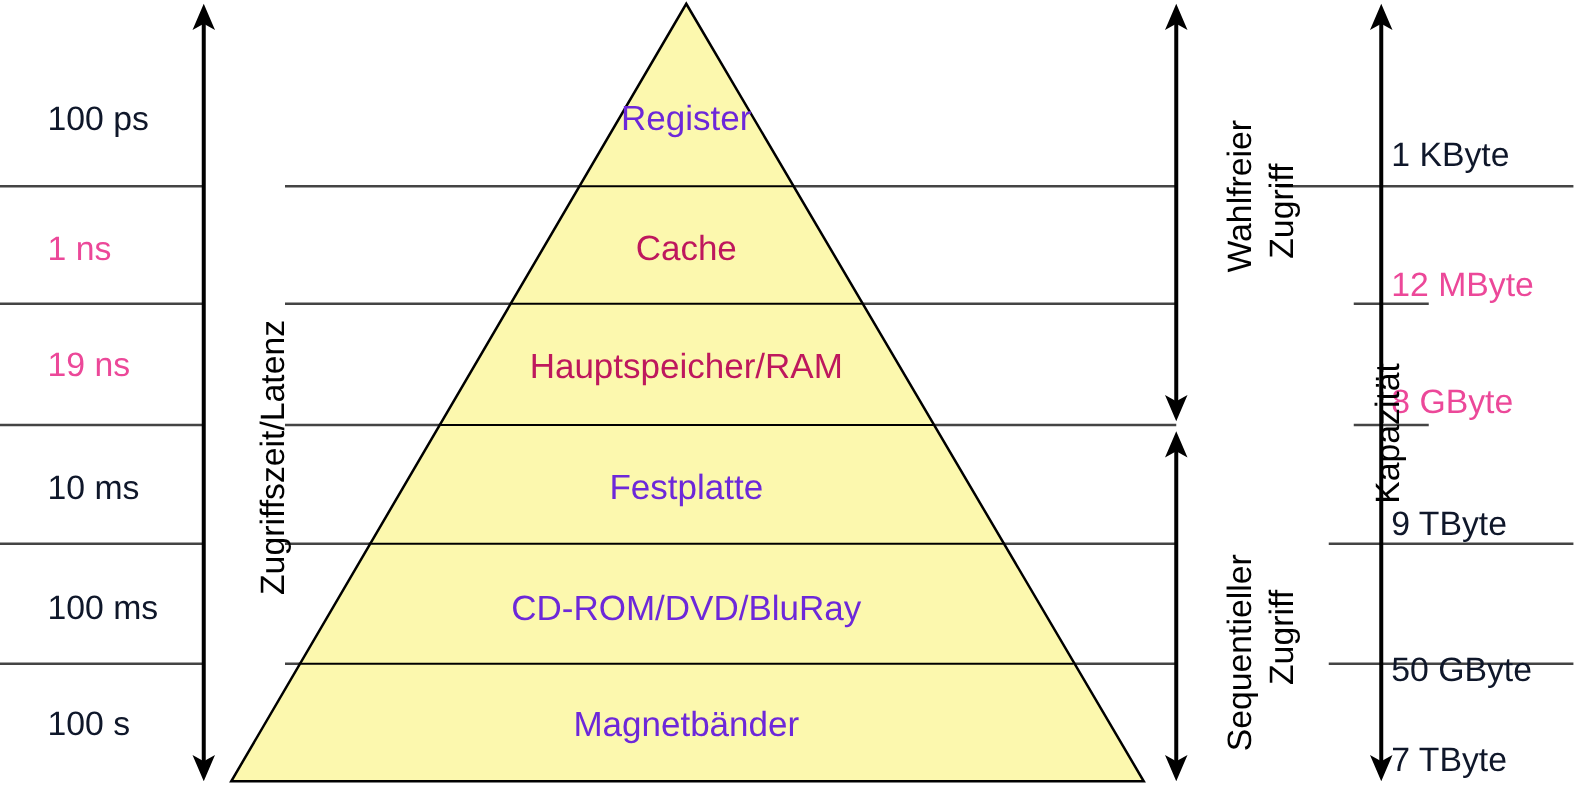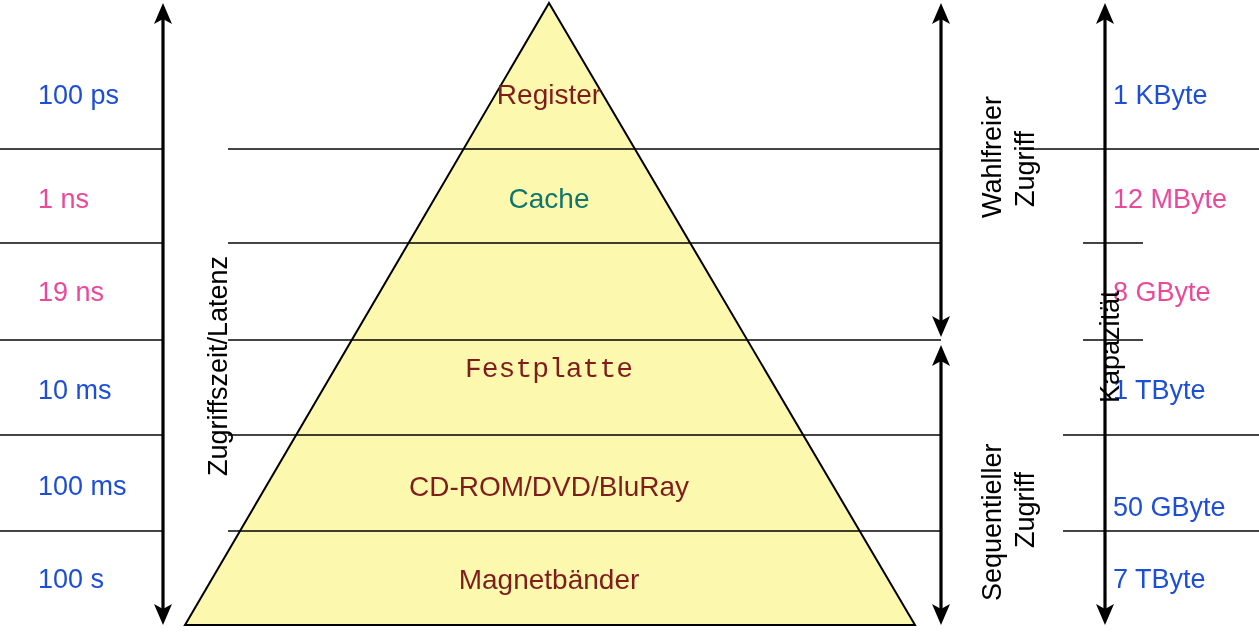--- a/index.html
+++ b/index.html
@@ -18,36 +18,36 @@
     overflow: hidden;
   }
   #stage svg {
     position: absolute;
     left: 0;
     top: 0;
   }
   .lbl {
     position: absolute;
     font-size: 27px;
-    color: #1d4ed8;
+    color: #0f172a;
     white-space: nowrap;
     line-height: 1;
   }
   .lbl.blue { color: #ec4899; }
   .left-lbl  { left: 38px;  text-align: left; }
-  .right-lbl { left: 1113px; text-align: left; }
+  .right-lbl { left: 1113px; text-align: left; margin-top: 29px; }
   .tier-lbl {
     position: absolute;
     font-size: 28px;
-    color: #7f1d1d;
+    color: #6d28d9;
     white-space: nowrap;
     transform: translateX(-50%);
     line-height: 1;
   }
-  .tier-lbl.blue { color: #0f766e; }
+  .tier-lbl.blue { color: #be185d; }
   .axis-lbl {
     position: absolute;
     font-size: 27px;
     color: #000000;
     white-space: nowrap;
     line-height: 1;
     transform-origin: 0 0;
     transform: rotate(-90deg);
   }
 </style>
@@ -127,27 +127,28 @@
   <div class="lbl left-lbl" style="top:82px;">100 ps</div>
   <div class="lbl left-lbl blue" style="top:186px;">1 ns</div>
   <div class="lbl left-lbl blue" style="top:279px;">19 ns</div>
   <div class="lbl left-lbl" style="top:377px;">10 ms</div>
   <div class="lbl left-lbl" style="top:473px;">100 ms</div>
   <div class="lbl left-lbl" style="top:566px;">100 s</div>
 
   <div class="lbl right-lbl" style="top:82px;">1 KByte</div>
   <div class="lbl right-lbl blue" style="top:186px;">12 MByte</div>
   <div class="lbl right-lbl blue" style="top:279px;">8 GByte</div>
-  <div class="lbl right-lbl" style="top:377px;">1 TByte</div>
+  <div class="lbl right-lbl" style="top:377px;">9 TByte</div>
   <div class="lbl right-lbl" style="top:494px;">50 GByte</div>
   <div class="lbl right-lbl" style="top:566px;">7 TByte</div>
 
   <div class="tier-lbl" style="left:549px; top:81px;">Register</div>
   <div class="tier-lbl blue" style="left:549px; top:185px;">Cache</div>
-  <div class="tier-lbl" style="left:549px; top:356px;font-family:Liberation Mono, monospace;">Festplatte</div>
+  <div class="tier-lbl blue" style="left:549px; top:279px;">Hauptspeicher/RAM</div>
+  <div class="tier-lbl" style="left:549px; top:376px;">Festplatte</div>
   <div class="tier-lbl" style="left:549px; top:566px;">Magnetbänder</div>
   <div class="tier-lbl" style="left:549px; top:473px;">CD-ROM/DVD/BluRay</div>
 
   <div class="axis-lbl" style="left:205px; top:476px;">Zugriffszeit/Latenz</div>
 
   <div class="axis-lbl" style="left:1097px; top:403px;">Kapazität</div>
 
   <div class="axis-lbl" style="left:979px; top:218px;">Wahlfreier</div>
   <div class="axis-lbl" style="left:1012px; top:207px;">Zugriff</div>
 

